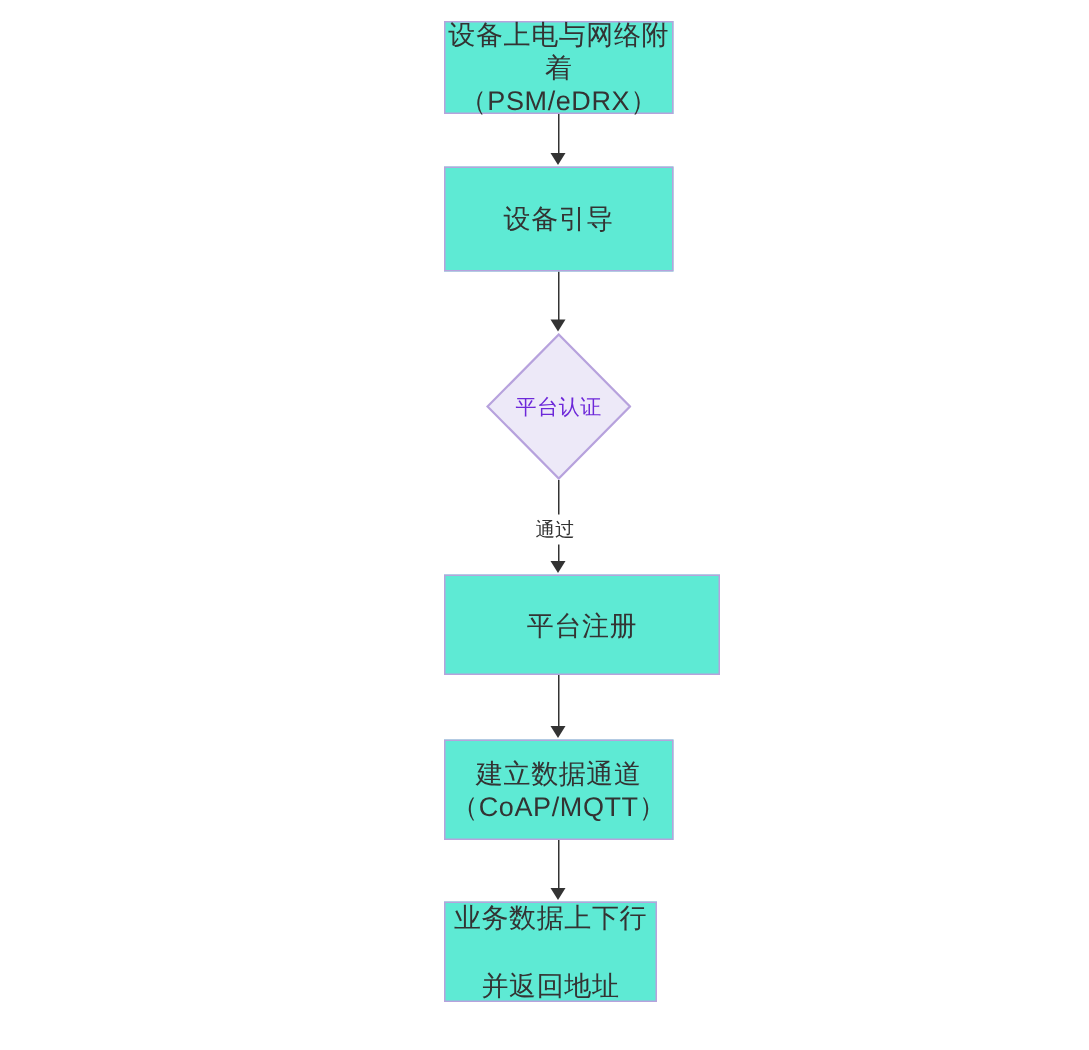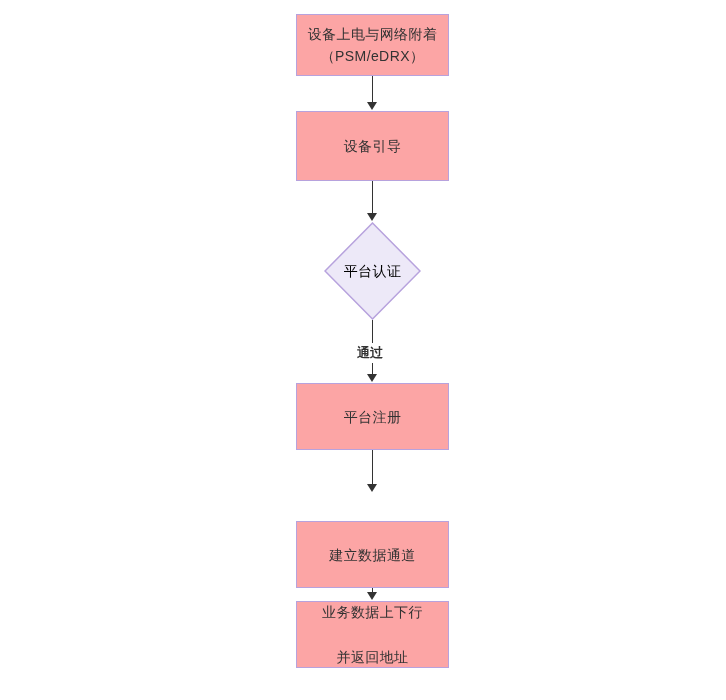--- a/index.html
+++ b/index.html
@@ -20,24 +20,24 @@
     background: #ffffff;
   }
   
   .node {
     position: absolute;
     box-sizing: border-box;
     display: flex;
     flex-direction: column;
     align-items: center;
     justify-content: center;
-    background: #fca5a5;
+    background: #5eead4;
     border: 1.5px solid #b7a2dd;
     color: #333333;
-    font-size: 14px;
+    font-size: 18px;
     line-height: 22px;
     text-align: center;
     letter-spacing: 0.4px;
     z-index: 2;
   }
   .node .line2 { display: block; }
 
   
   .decision-wrap {
     position: absolute;
@@ -52,21 +52,21 @@
   }
   .decision-label {
     position: absolute;
     left: 0;
     top: 0;
     width: 100%;
     height: 100%;
     display: flex;
     align-items: center;
     justify-content: center;
-    color: #000000;
+    color: #6d28d9;
     font-size: 14px;
     line-height: 22px;
     letter-spacing: 0.4px;
     text-align: center;
   }
 
   
   .conn {
     position: absolute;
     width: 1.4px;
@@ -99,21 +99,21 @@
 <div id="flow-canvas">
 
   <div class="conn" style="left:371.6px; top:76px; height:27px;"></div>
   <div class="arrowhead" style="left:367.3px; top:102px;"></div>
 
   <div class="conn" style="left:371.6px; top:181px; height:33px;"></div>
   <div class="arrowhead" style="left:367.3px; top:213px;"></div>
 
   <div class="conn" style="left:371.6px; top:320px; height:55px;"></div>
   <div class="arrowhead" style="left:367.3px; top:374px;"></div>
-  <div class="edge-label" style="left:354px; top:343px;font-weight:bold;">通过</div>
+  <div class="edge-label" style="left:354px; top:343px;">通过</div>
 
   <div class="conn" style="left:371.6px; top:450px; height:36px;"></div>
   <div class="arrowhead" style="left:367.3px; top:484px;"></div>
 
   <div class="conn" style="left:371.6px; top:560px; height:34px;"></div>
   <div class="arrowhead" style="left:367.3px; top:592px;"></div>
 
   <div class="node" style="left:296px; top:14px; width:153px; height:62px;">
     <span class="line1">设备上电与网络附着</span>
     <span class="line2">（PSM/eDRX）</span>
@@ -123,26 +123,27 @@
     <span class="line1">设备引导</span>
   </div>
 
   <div class="decision-wrap" style="left:324px; top:222px; width:97px; height:98px;">
     <svg class="decision-shape" viewBox="0 0 97 98" preserveAspectRatio="none">
       <polygon points="48.5,1 96,49 48.5,97 1,49" fill="#ede9f8" stroke="#b7a2dd" stroke-width="1.5"></polygon>
     </svg>
     <div class="decision-label">平台认证</div>
   </div>
 
-  <div class="node" style="left:296px; top:383px; width:153px; height:67px;text-align:right;">
+  <div class="node" style="left:296px; top:383px; width:184px; height:67px;text-align:right;">
     <span class="line1">平台注册</span>
   </div>
 
-  <div class="node" style="left:296px; top:521px; width:153px; height:67px;">
+  <div class="node" style="left:296px; top:493px; width:153px; height:67px;">
     <span class="line1">建立数据通道</span>
+    <span class="line2">（CoAP/MQTT）</span>
   </div>
 
-  <div class="node" style="left:296px; top:601px; width:153px; height:67px;gap:23px;">
+  <div class="node" style="left:296px; top:601px; width:142px; height:67px;gap:23px;">
     <span class="line1">业务数据上下行</span>
     <span class="line2">并返回地址</span>
   </div>
 
 </div>
 
 </body></html>

